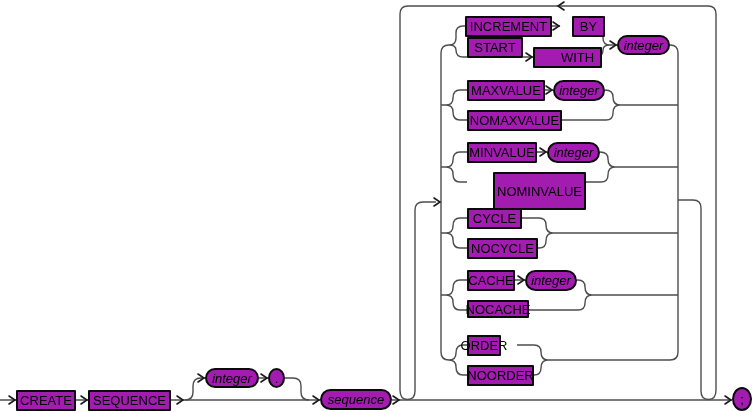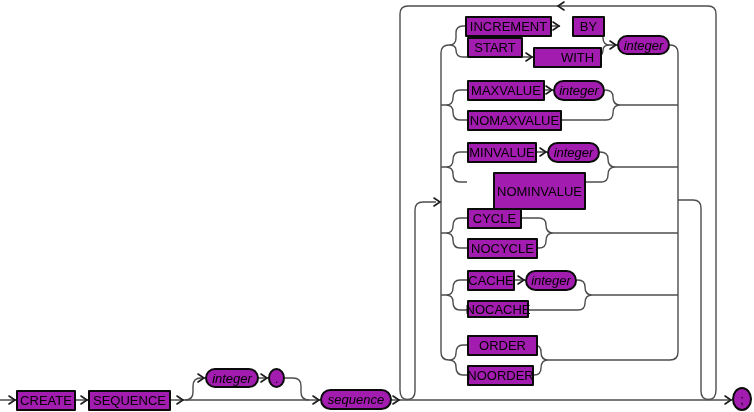--- a/index.html
+++ b/index.html
@@ -119,18 +119,18 @@
   <div class="node oval" style="left:547px;top:142px;width:53px;height:21px;">integer</div>
   <div class="node kw" style="left:493px;top:172px;width:93px;height:38px;">NOMINVALUE</div>
 
   <div class="node kw" style="left:467px;top:208px;width:55px;height:21px;">CYCLE</div>
   <div class="node kw" style="left:467px;top:238px;width:71px;height:21px;">NOCYCLE</div>
 
   <div class="node kw" style="left:467px;top:270px;width:48px;height:21px;">CACHE</div>
   <div class="node oval" style="left:525px;top:270px;width:52px;height:21px;">integer</div>
   <div class="node kw" style="left:467px;top:300px;width:62px;height:18px;">NOCACHE</div>
 
-  <div class="node kw" style="left:467px;top:335px;width:71px;height:21px;text-align:center;">ORDER</div>
+  <div class="node kw" style="left:467px;top:335px;width:34px;height:21px;text-align:center;">ORDER</div>
   <div class="node kw" style="left:467px;top:365px;width:67px;height:21px;">NOORDER</div>
 
   <div class="node punct" style="left:732px;top:387px;width:20px;height:24px;">;</div>
 
 </div>
 
 </body></html>

